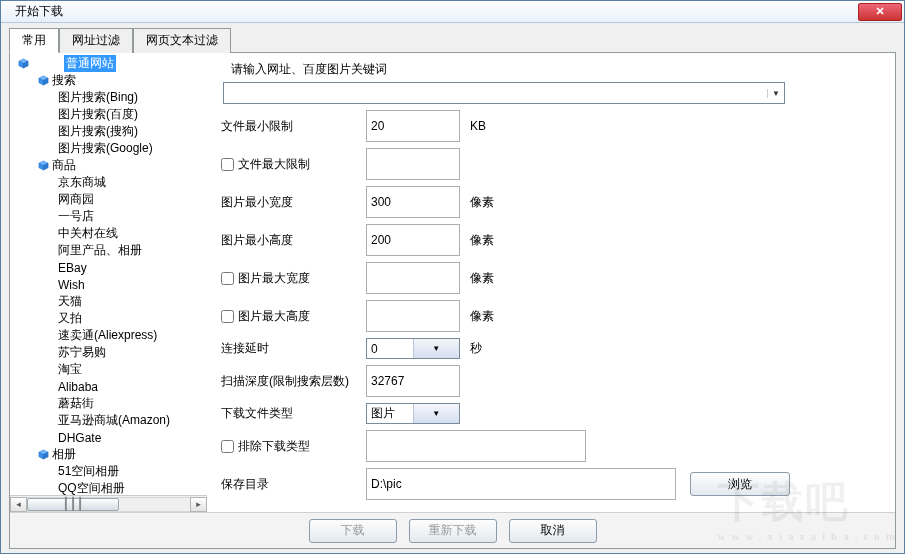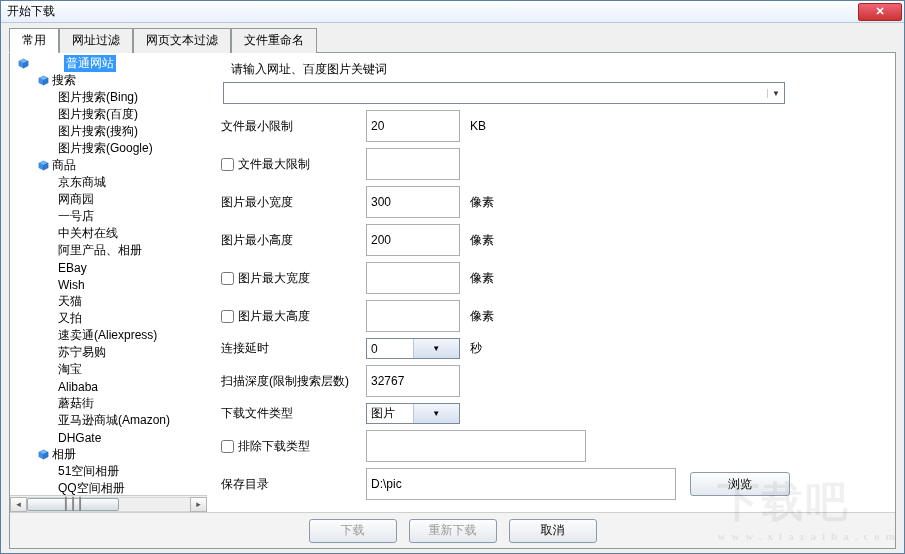--- a/index.html
+++ b/index.html
@@ -1,18 +1,18 @@
 <!DOCTYPE html>
 <html><head>
 <meta charset="utf-8">
 <style>
 * { box-sizing: border-box; margin: 0; padding: 0; }
 body { font-family: "Microsoft YaHei", Tahoma, sans-serif; font-size: 12px; background: #fff; color: #000; }
 .window { width: 905px; height: 554px; border: 1px solid #5a7fa0; display: flex; flex-direction: column; background: #f0f0f0; }
-.titlebar { height: 22px; background: linear-gradient(#fdfeff,#e7f1fb); display: flex; align-items: center; padding: 0 2px 0 6px; border-bottom: 1px solid #b8c8d8; }
+.titlebar { height: 22px; background: linear-gradient(#fdfeff,#e7f1fb); display: flex; align-items: center; padding: 0 2px 0 14px; border-bottom: 1px solid #b8c8d8; }
 .titlebar-text { flex: 1; font-size: 12px; }
 .close-btn { width: 44px; height: 18px; background: linear-gradient(#e67,#c33); border: 1px solid #a22; border-radius: 2px; display: flex; align-items: center; justify-content: center; color: #fff; font-weight: bold; font-size: 11px; }
 .tabs { display: flex; padding: 4px 8px 0 8px; background: #f0f0f0; }
 .tab { padding: 3px 12px; border: 1px solid #919b9c; border-bottom: none; background: #f4f4f4; margin-right: 0; font-size: 12px; position: relative; top: 1px; }
 .tab.active { background: #fff; z-index: 2; border-bottom: 1px solid #fff; }
 .tab:not(.active) { background: #f0f0f0; }
 .content { flex: 1; border: 1px solid #919b9c; margin: 0 8px 4px 8px; background: #fff; display: flex; flex-direction: column; overflow: hidden; }
 .main-area { flex: 1; display: flex; overflow: hidden; }
 .tree-pane { width: 197px; border-right: none; overflow: hidden; display: flex; flex-direction: column; }
 .tree-scroll { flex: 1; overflow: hidden; }
@@ -58,21 +58,20 @@
     <span class="titlebar-text">开始下载</span>
     <div class="close-btn">
         <span>✕</span>
       </div>
   </div>
 
   <div class="tabs">
     <div class="tab active"><span>常用</span></div>
     <div class="tab"><span>网址过滤</span></div>
     <div class="tab"><span>网页文本过滤</span></div>
-    <div class="tab"><span>文件重命名</span></div>
   </div>
 
   <div class="content">
     <div class="main-area">
 
       <div class="tree-pane">
         <div class="tree-scroll">
           <div class="tree" id="tree">
               <div class="tree-node root sel">
                 <span class="ico">

